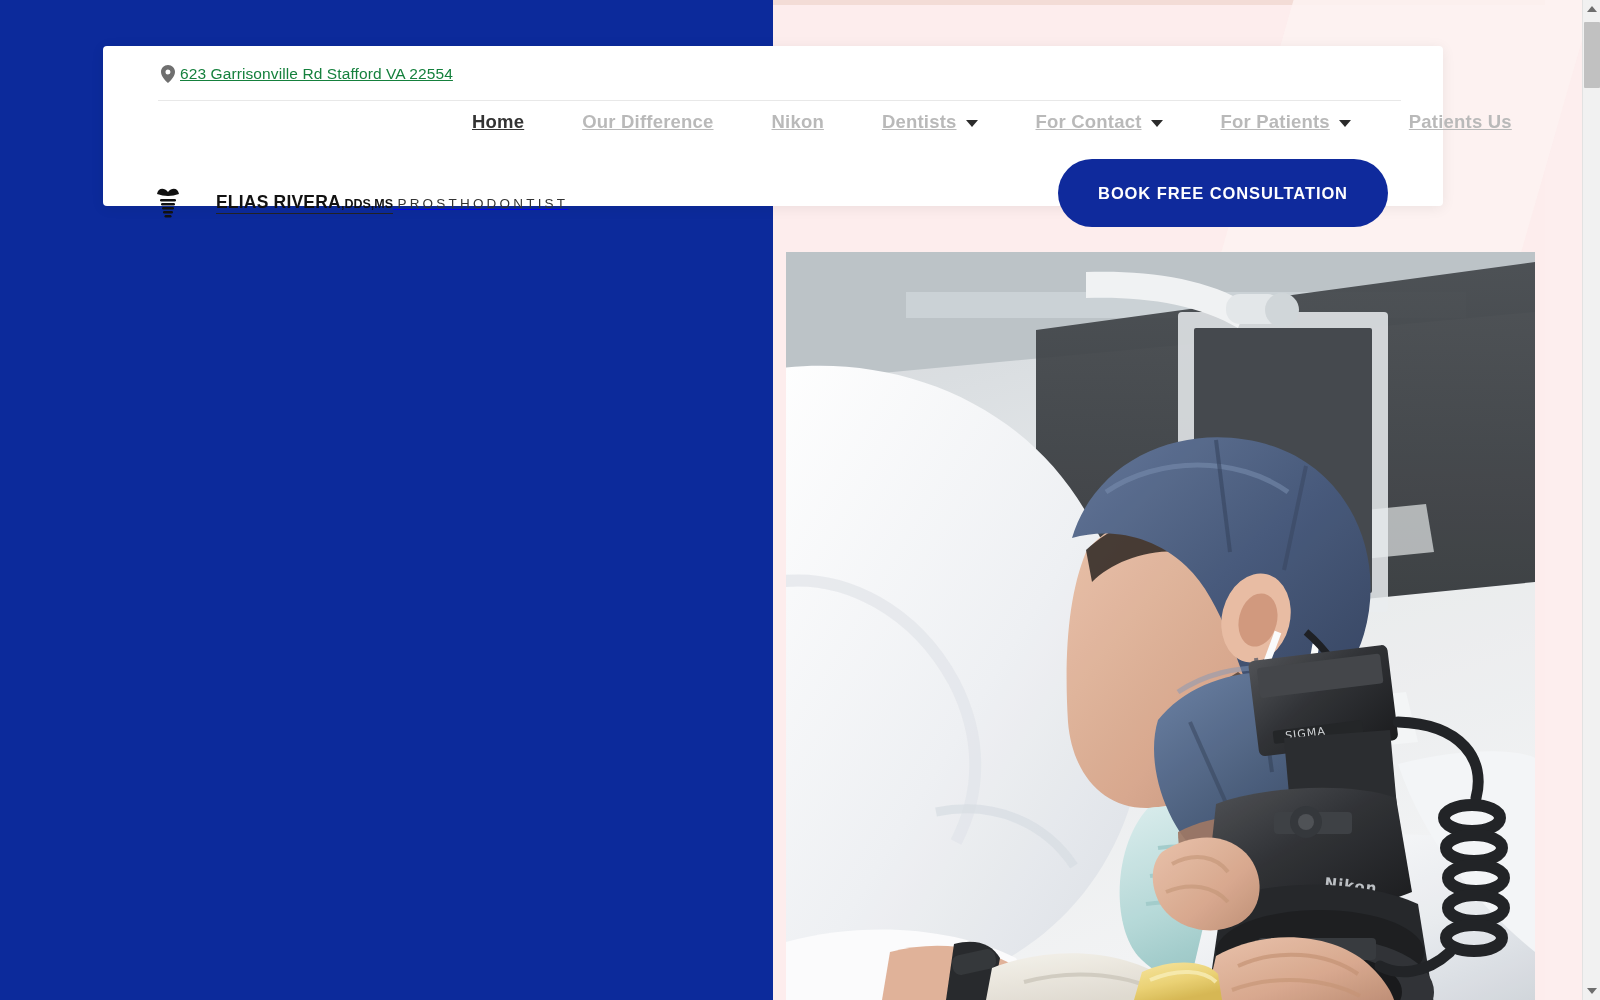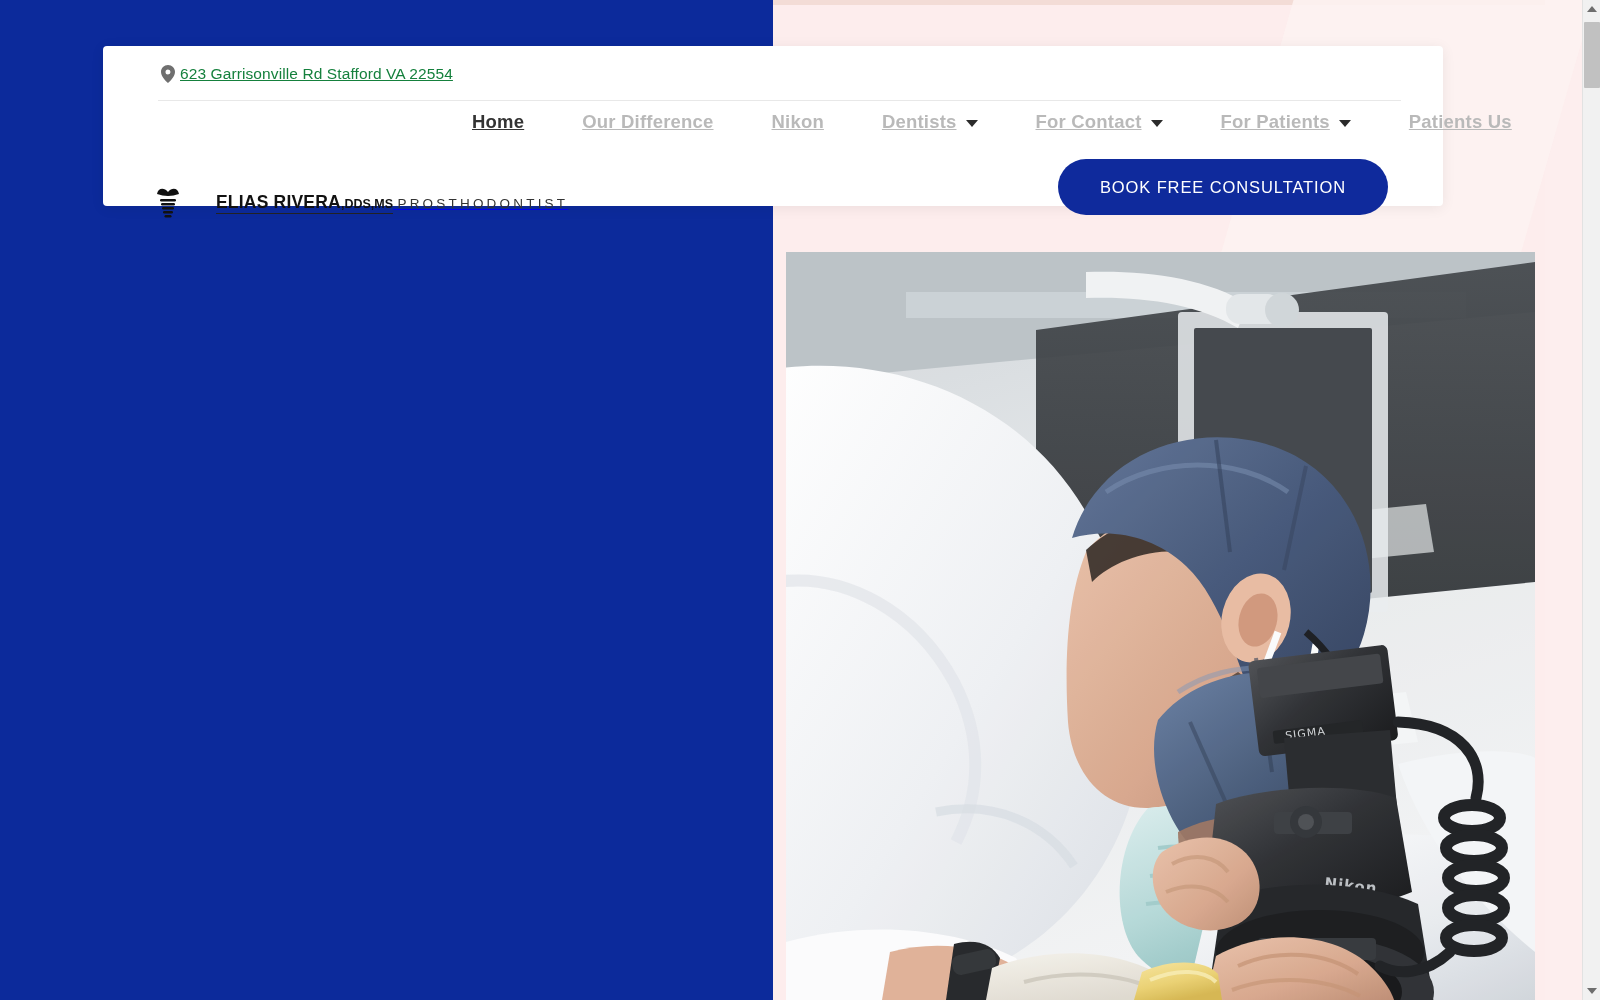--- a/index.html
+++ b/index.html
@@ -182,28 +182,28 @@
     width: 0; height: 0;
     border-left: 6px solid transparent;
     border-right: 6px solid transparent;
     border-top: 7px solid #2b2b2b;
     margin-top: 3px;
   }
 
   .cta-btn {
     position: absolute;
     right: 55px; top: 58px;
-    width: 330px; height: 56px;
+    width: 330px; height: 68px;
     background: #0f2a9c;
     color: #fff;
     border: none;
     border-radius: 34px;
     font-family: "Liberation Sans", sans-serif;
     font-size: 16.5px;
-    font-weight: 400;
+    font-weight: 700;
     letter-spacing: .9px;
     cursor: pointer;
   }
 
   
   .hero-photo {
     position: absolute;
     left: 786px; top: 252px;
     width: 749px; height: 748px;
     overflow: hidden;

